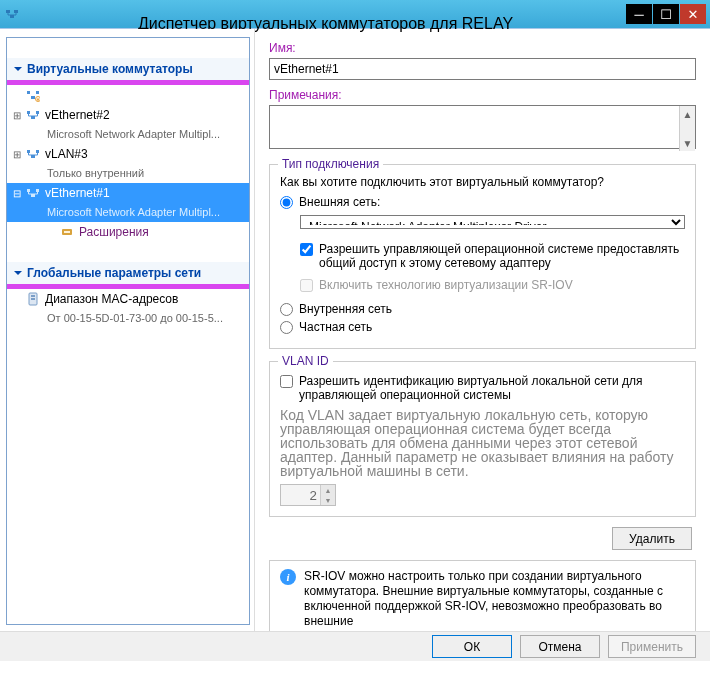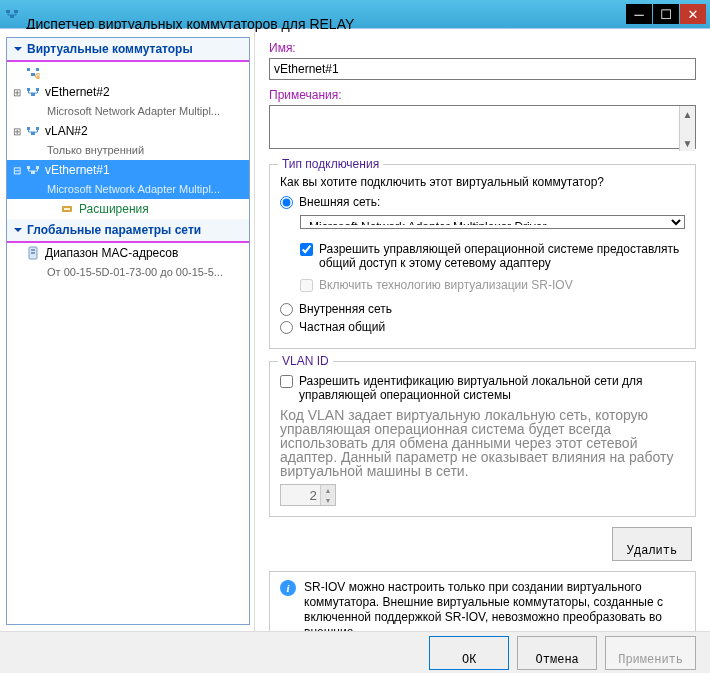--- a/index.html
+++ b/index.html
@@ -13,21 +13,21 @@
     overflow: hidden;
   }
   .titlebar {
     height: 28px;
     background: linear-gradient(#54c0e8, #3aa8d8);
     display: flex; align-items: center;
     padding: 0 4px;
     position: relative;
   }
   .titlebar .sysicon { width: 16px; height: 16px; margin-right: 6px; display:flex; align-items:center; justify-content:center;}
-  .titlebar .title { flex: 1; text-align: left; color: #000; font-size: 14px; margin-top: 20px; }
+  .titlebar .title { flex: 1; text-align: center; color: #000; font-size: 16px; margin-top: 20px; }
   .titlebar .winbtns { display: flex; gap: 0; }
   .winbtn { width: 26px; height: 20px; background: #000; color: #fff; display:flex; align-items:center; justify-content:center; margin-left:1px; font-size:13px; cursor: default; }
   .winbtn.close { background: #c0392b; }
   .body { display:flex; height: 603px; border-top: 1px solid #a7c7e8; }
   
   .left {
     width: 255px;
     padding: 8px 4px 0 6px;
     border-right: 1px solid #ddd;
     background: #fff;
@@ -37,35 +37,35 @@
     border: 1px solid #7da2ce;
     background: #fff;
     height: 588px;
     overflow: hidden;
   }
   .hdr {
     background: #f2f7fc;
     color: #0046aa;
     font-weight: bold;
     padding: 4px 6px;
-    border-bottom: 2px solid #d946ef;
-    display:flex; align-items:center;
+    border-bottom: 5px solid #d946ef;
+    display:flex; align-items:center;margin-top:20px;
   }
   .hdr svg { margin-right: 4px; }
   .node {
     display:flex; align-items:center;
     padding: 2px 0 2px 6px;
     line-height: 15px;
   }
   .node .exp { width: 12px; display:inline-block; color:#666; font-size:10px; }
   .node .ic { width: 16px; height:16px; margin-right: 4px; display:inline-flex; align-items:center; justify-content:center; flex-shrink:0;}
   .node.sub { padding-left: 40px; color: #666; font-size: 11px; }
   .node.selected { background: #3399ff; color: #fff; }
   .node.selected.sub { color: #dbeeff; }
-  .node.subtree { padding-left: 52px; color:#15803d; }
+  .node.subtree { padding-left: 52px; color:#701a75; }
   .node .txt { white-space: nowrap; overflow: hidden; text-overflow: ellipsis; }
   
   .right {
     flex: 1;
     padding: 12px 14px 6px 14px;
     overflow: hidden;
     position: relative;
   }
   .label { color:#a21caf; margin-bottom: 3px; display:block; }
   input.txtinput, textarea.txtarea, select.sel {
@@ -94,22 +94,22 @@
   .radio-row, .check-row { display:flex; align-items:flex-start; gap:6px; margin: 4px 0; }
   .radio-row input, .check-row input { margin: 1px 0 0 0; }
   .indent { margin-left: 20px; }
   .disabled { color: #9a9a9a; }
   .select-wrap { margin: 6px 0 8px 20px; }
   .sel { height: 14px; }
   .btn {
     min-width: 80px; height: 23px;
     background: #efefef;
     border: 1px solid #acacac;
-    font-family: Liberation Mono, monospace; font-size:12px;
-    padding: 16px 12px;
+    font-family: Liberation Sans, sans-serif; font-size:12px;
+    padding: 4px 12px;
     cursor: default;
   }
   .btn.default { border: 1px solid #0078d7; }
   .btn.disabled { color: #9a9a9a; background:#f4f4f4; }
   .delete-row { display:flex; justify-content:flex-end; margin-top: 10px; padding-right: 4px; }
   .info-box { border: 1px solid #ccc; padding: 8px 10px; margin-top: 10px; display:flex; gap: 8px; }
   .info-ic { width:16px; height:16px; flex-shrink:0; border-radius:50%; background:#3399ff; color:#fff; display:flex; align-items:center; justify-content:center; font-weight:bold; font-size:11px; font-style:italic; font-family: Georgia, serif;}
   .vlan-num {
     width: 56px; height: 22px;
     border: 1px solid #bfbfbf;
@@ -117,21 +117,21 @@
     color: #666;
     text-align: right;
     padding: 2px 18px 2px 4px;
     position: relative;
   }
   .vlan-wrap { position: relative; width:56px; margin-top:6px;}
   .vlan-spin { position:absolute; right:1px; top:1px; bottom:1px; width:15px; display:flex; flex-direction:column;}
   .vlan-spin div { flex:1; background:#e8e8e8; border-left:1px solid #ccc; display:flex; align-items:center; justify-content:center; font-size:7px; color:#888;}
   .helptext { color:#888; font-size:14px; line-height:14px; margin-top:6px; }
   .buttonbar {
-    height: 42px;
+    height: 30px;
     background: #f0f0f0;
     border-top: 1px solid #ddd;
     display:flex; align-items:center; justify-content:flex-end;
     gap: 8px; padding: 0 14px;
   }
 </style>
 </head>
 <body>
 
 <div class="titlebar">
@@ -194,21 +194,21 @@
       <div class="node">
         <span class="exp">⊞</span>
         <span class="ic">
           <svg width="14" height="14" viewBox="0 0 14 14">
               <rect x="1" y="3" width="3" height="3" fill="#4a90d9"></rect>
               <rect x="10" y="3" width="3" height="3" fill="#4a90d9"></rect>
               <rect x="5" y="8" width="4" height="3" fill="#4a90d9"></rect>
               <path d="M2.5 6v2h9V6" stroke="#4a90d9" fill="none"></path>
             </svg>
         </span>
-        <span class="txt">vLAN#2</span>
+        <span class="txt">vLAN#3</span>
       </div>
       <div class="node sub">
         <span class="txt">Только внутренний</span>
       </div>
 
       <div class="node selected">
         <span class="exp" style="color:#fff">⊟</span>
         <span class="ic">
           <svg width="14" height="14" viewBox="0 0 14 14">
               <rect x="1" y="3" width="3" height="3" fill="#cfe8ff"></rect>
@@ -290,21 +290,21 @@
         <input type="checkbox" disabled="" style="">
         <span>Включить технологию виртуализации SR-IOV</span>
       </div>
 
       <div class="radio-row">
         <input type="radio" name="ct" style="">
         <span>Внутренняя сеть</span>
       </div>
       <div class="radio-row">
         <input type="radio" name="ct" style="">
-        <span>Частная общий</span>
+        <span>Частная сеть</span>
       </div>
     </div>
 
     
     <div class="fieldset">
       <span class="legend">VLAN ID</span>
       <div class="check-row">
         <input type="checkbox" style="">
         <span>Разрешить идентификацию виртуальной локальной сети для управляющей операционной системы</span>
       </div>

